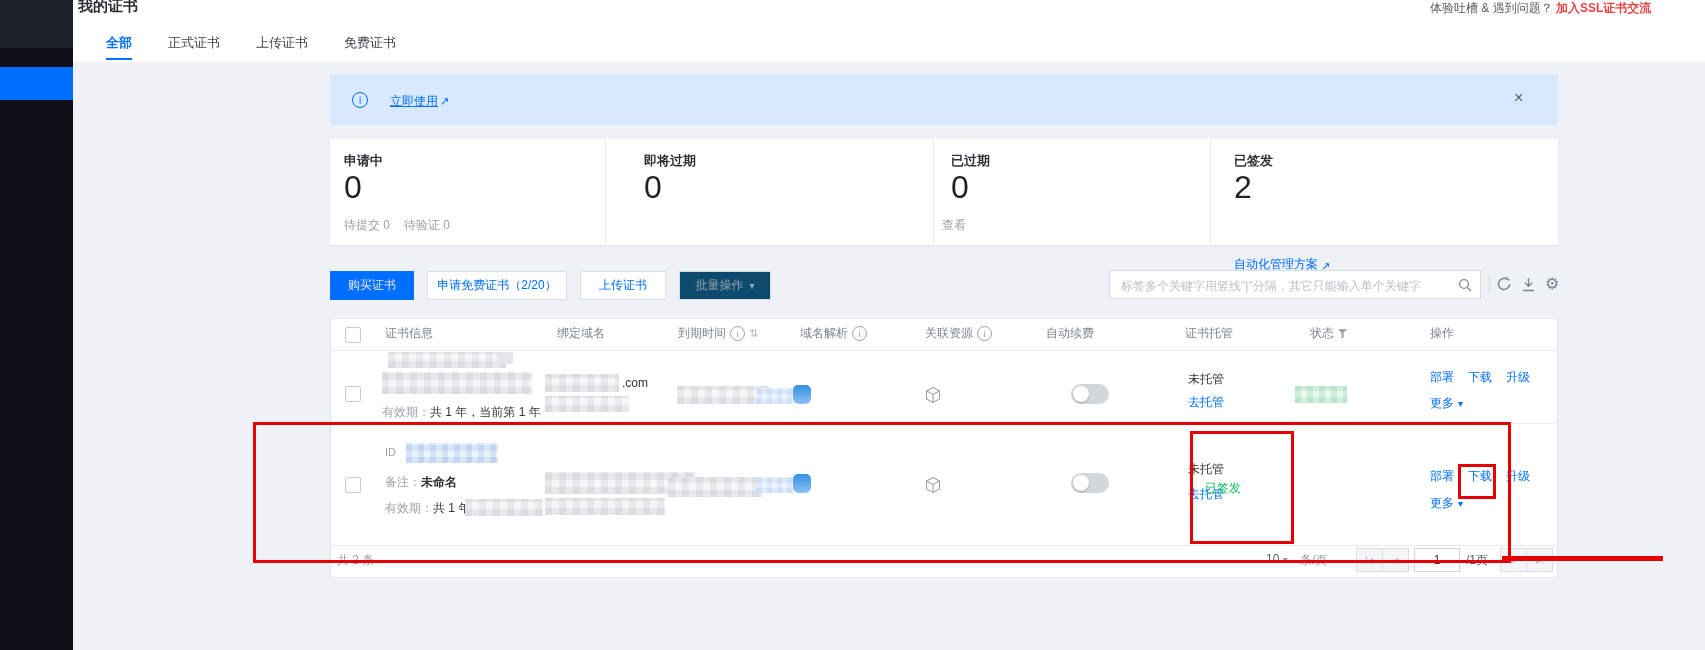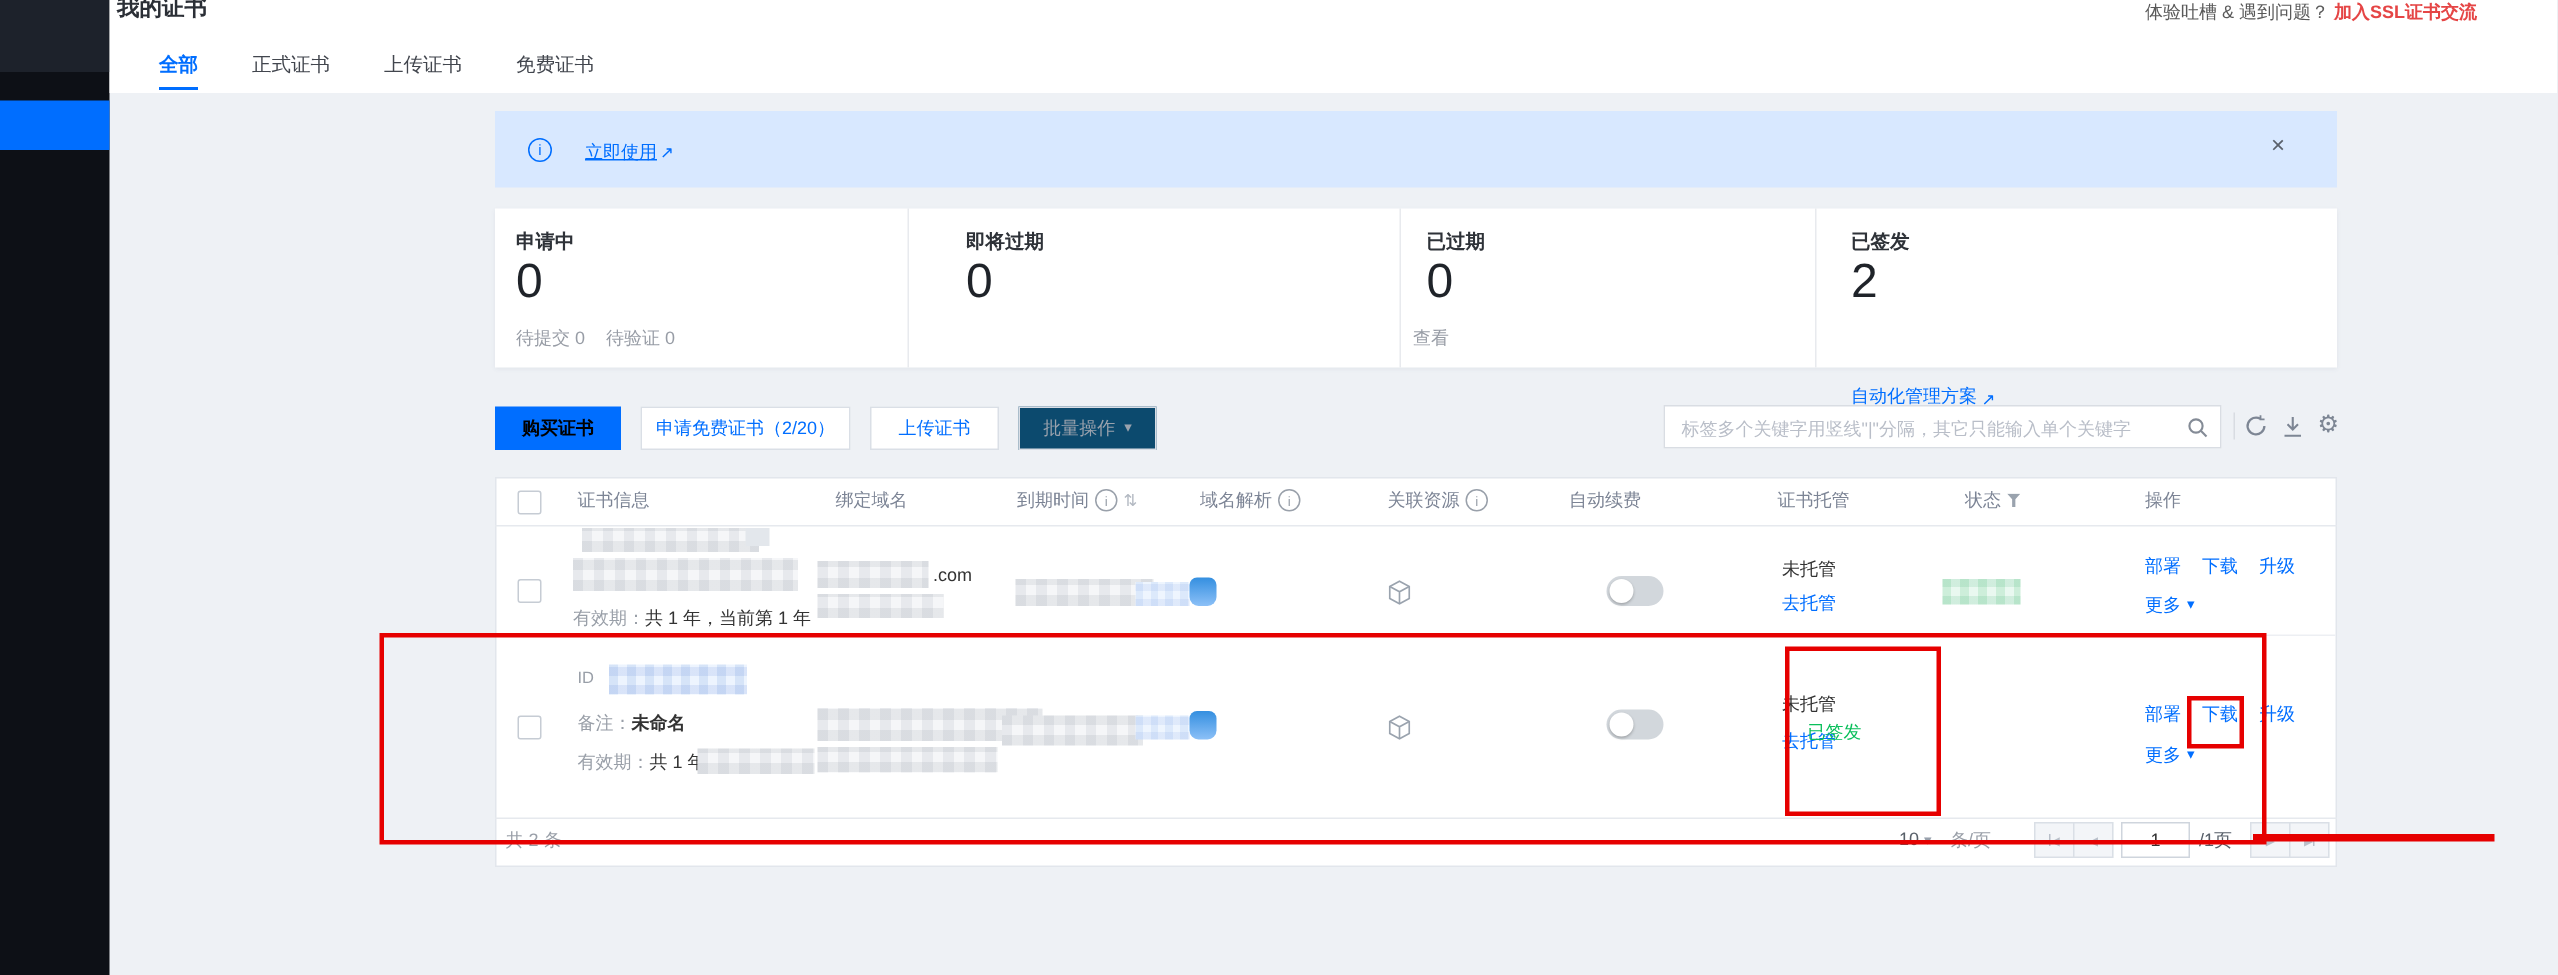--- a/index.html
+++ b/index.html
@@ -36,21 +36,21 @@
   .stat-col{position:relative;height:100%;box-sizing:border-box;}
   .stat-col + .stat-col{border-left:1px solid #e8eaee;}
   .stat-label{position:absolute;top:13px;font-size:13px;font-weight:bold;color:#2e3238;}
   .stat-value{position:absolute;top:28px;font-size:32px;color:#1f2329;font-weight:500;line-height:40px;}
   .stat-subs{position:absolute;top:78px;display:flex;gap:14px;color:#989da6;}
   .stat-link{position:absolute;top:76px;color:#006eff;cursor:pointer;display:flex;align-items:flex-end;gap:3px;margin-top:41px;}
 
   
   .btn{position:absolute;height:29px;box-sizing:border-box;display:flex;align-items:center;justify-content:center;
        font-size:12px;cursor:pointer;}
-  .btn.primary{background:#006eff;color:#000000;font-weight:bold;}
+  .btn.primary{background:#006eff;color:#e5e5e5;}
   .btn.ghost{background:#fff;color:#006eff;border:1px solid #dadfe6;}
   .btn.disabled{background:#0c4a6e;color:#9aa2ad;border:1px solid #d8dde5;gap:6px;cursor:default;justify-content:center;}
   .search-box{left:1109px;top:270px;width:372px;height:29px;box-sizing:border-box;background:#fff;border:1px solid #d9dde3;}
   .search-box input{border:0;outline:0;width:330px;height:25px;margin:1px 0 0 9px;font-size:12px;color:#333;
                     font-family:inherit;background:transparent;}
   .search-box input::placeholder{color:#b9bec8;}
   .search-glyph{position:absolute;right:8px;top:7px;cursor:pointer;}
   .tool-icons{left:1496px;top:276px;display:flex;gap:9px;align-items:center;color:#7d8694;}
   .vdiv{left:1489px;top:275px;width:1px;height:18px;background:#d8dce2;}
   .gear{font-size:16px;line-height:16px;cursor:pointer;}

